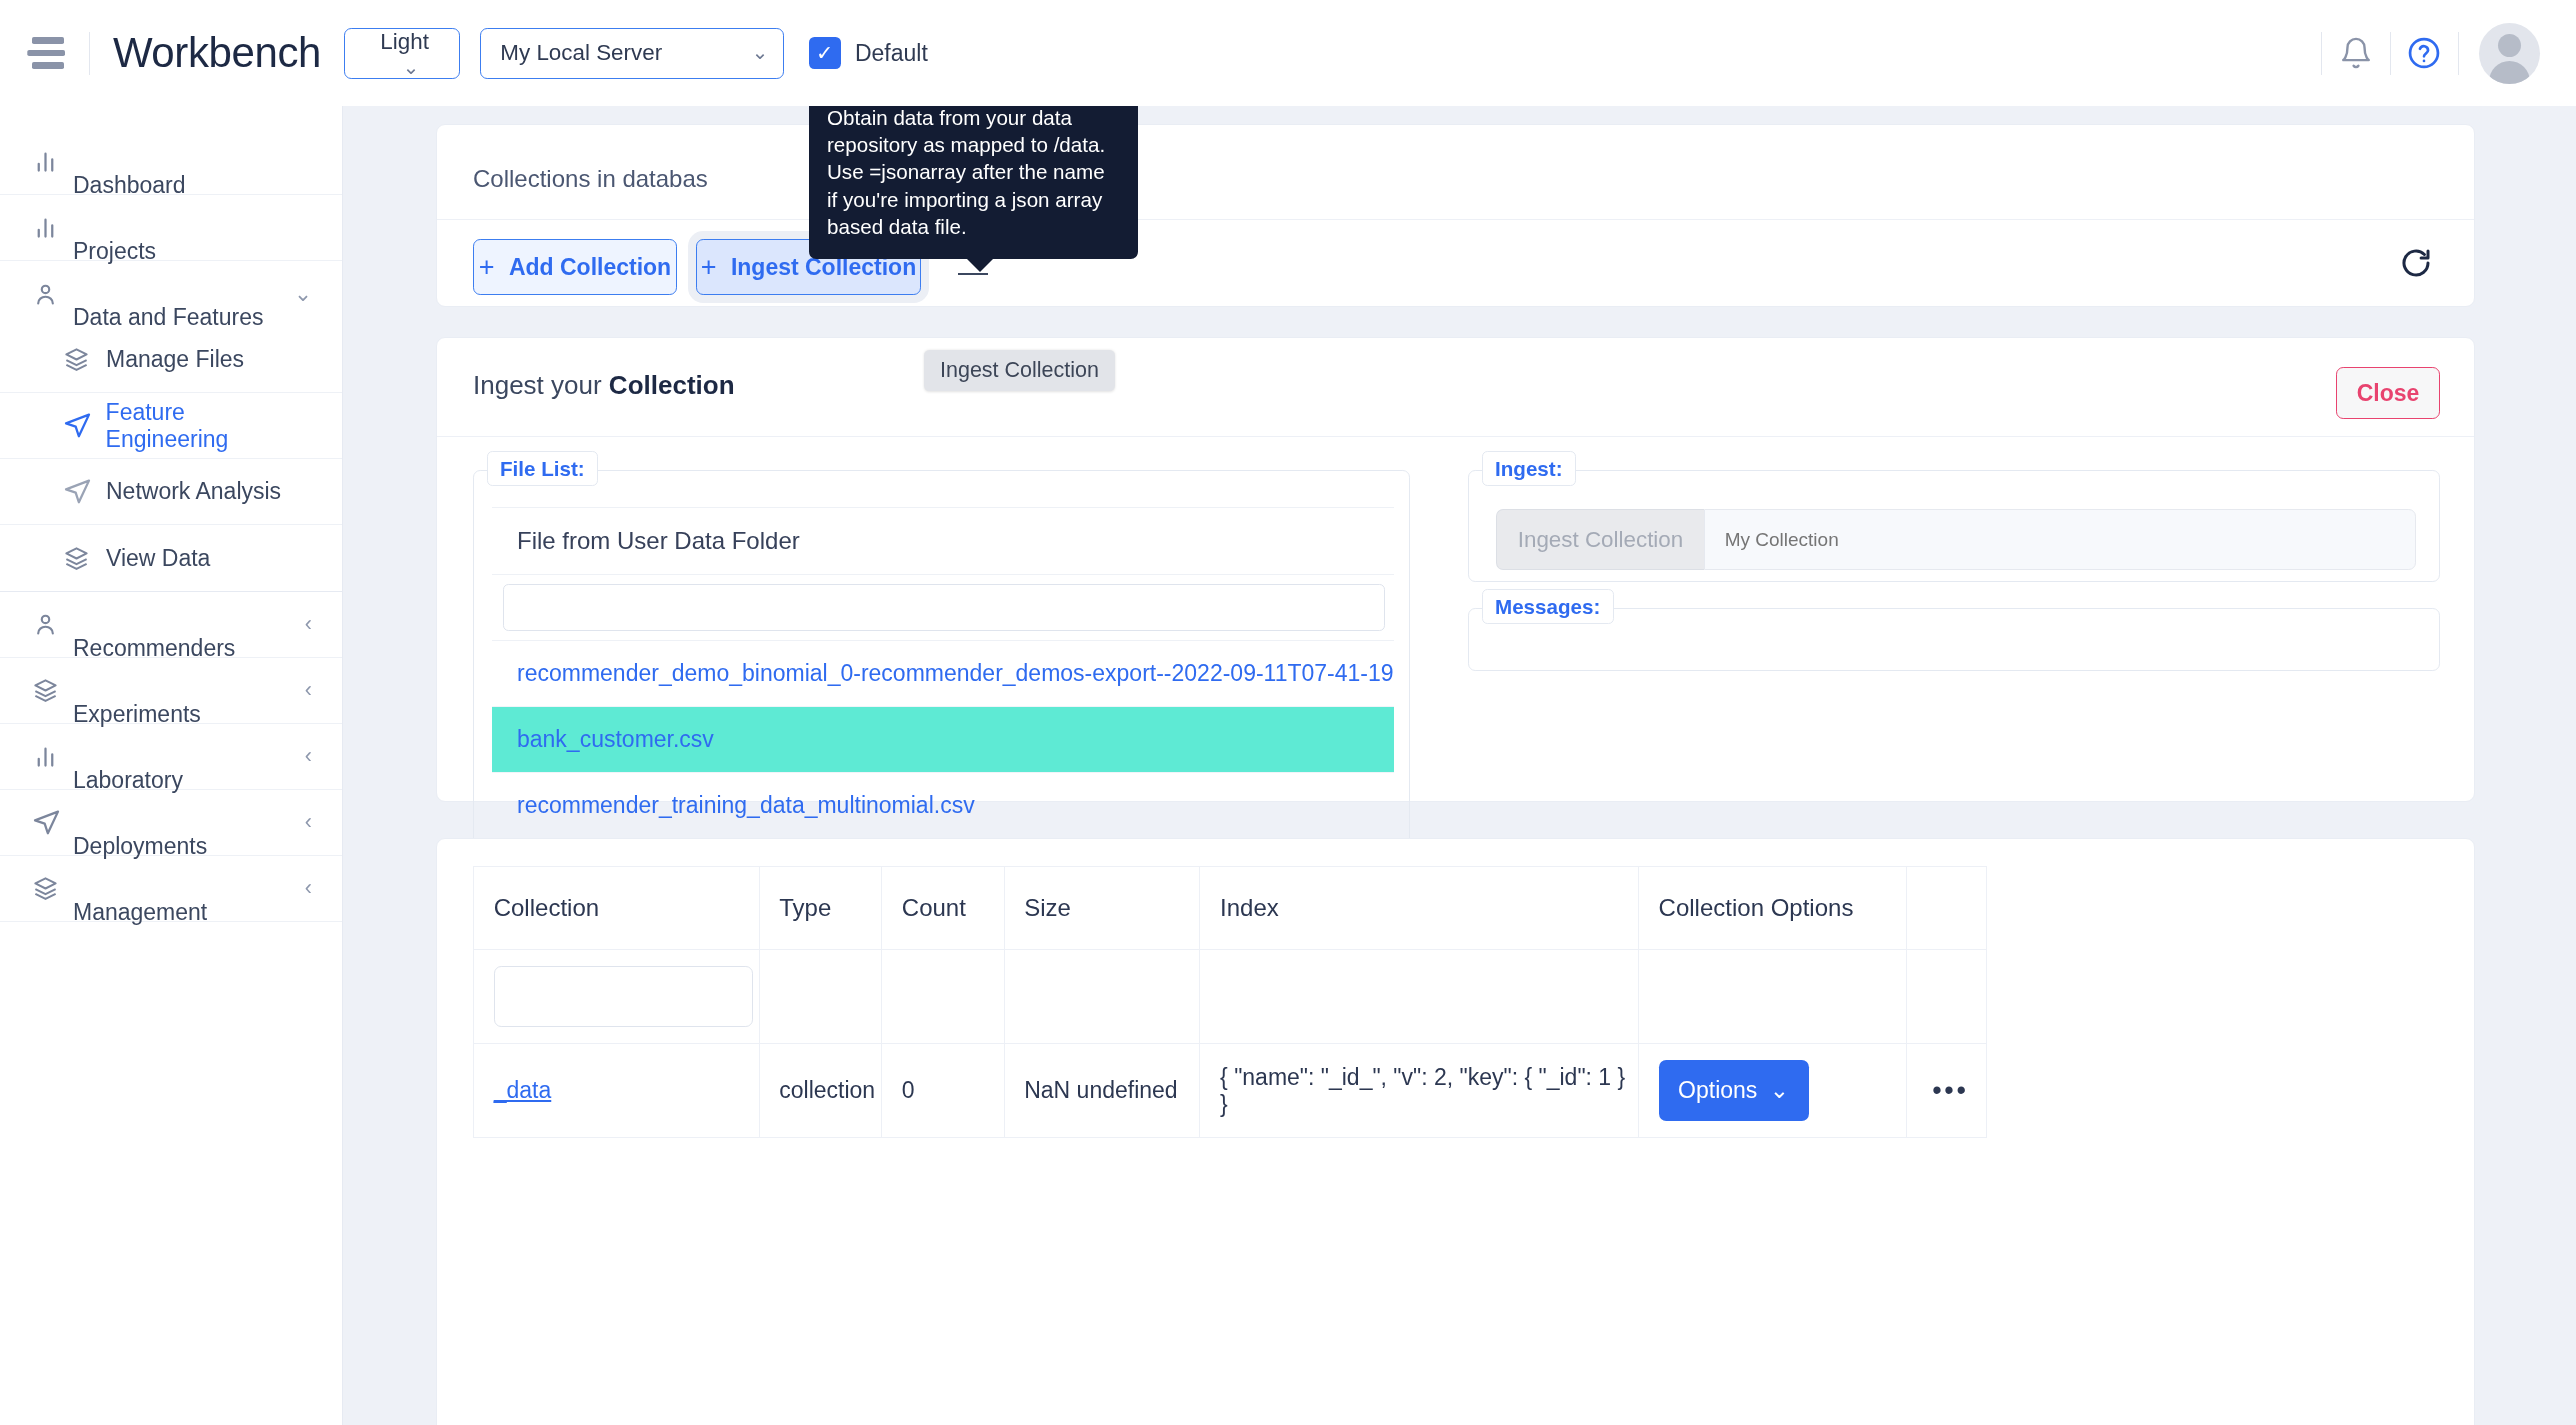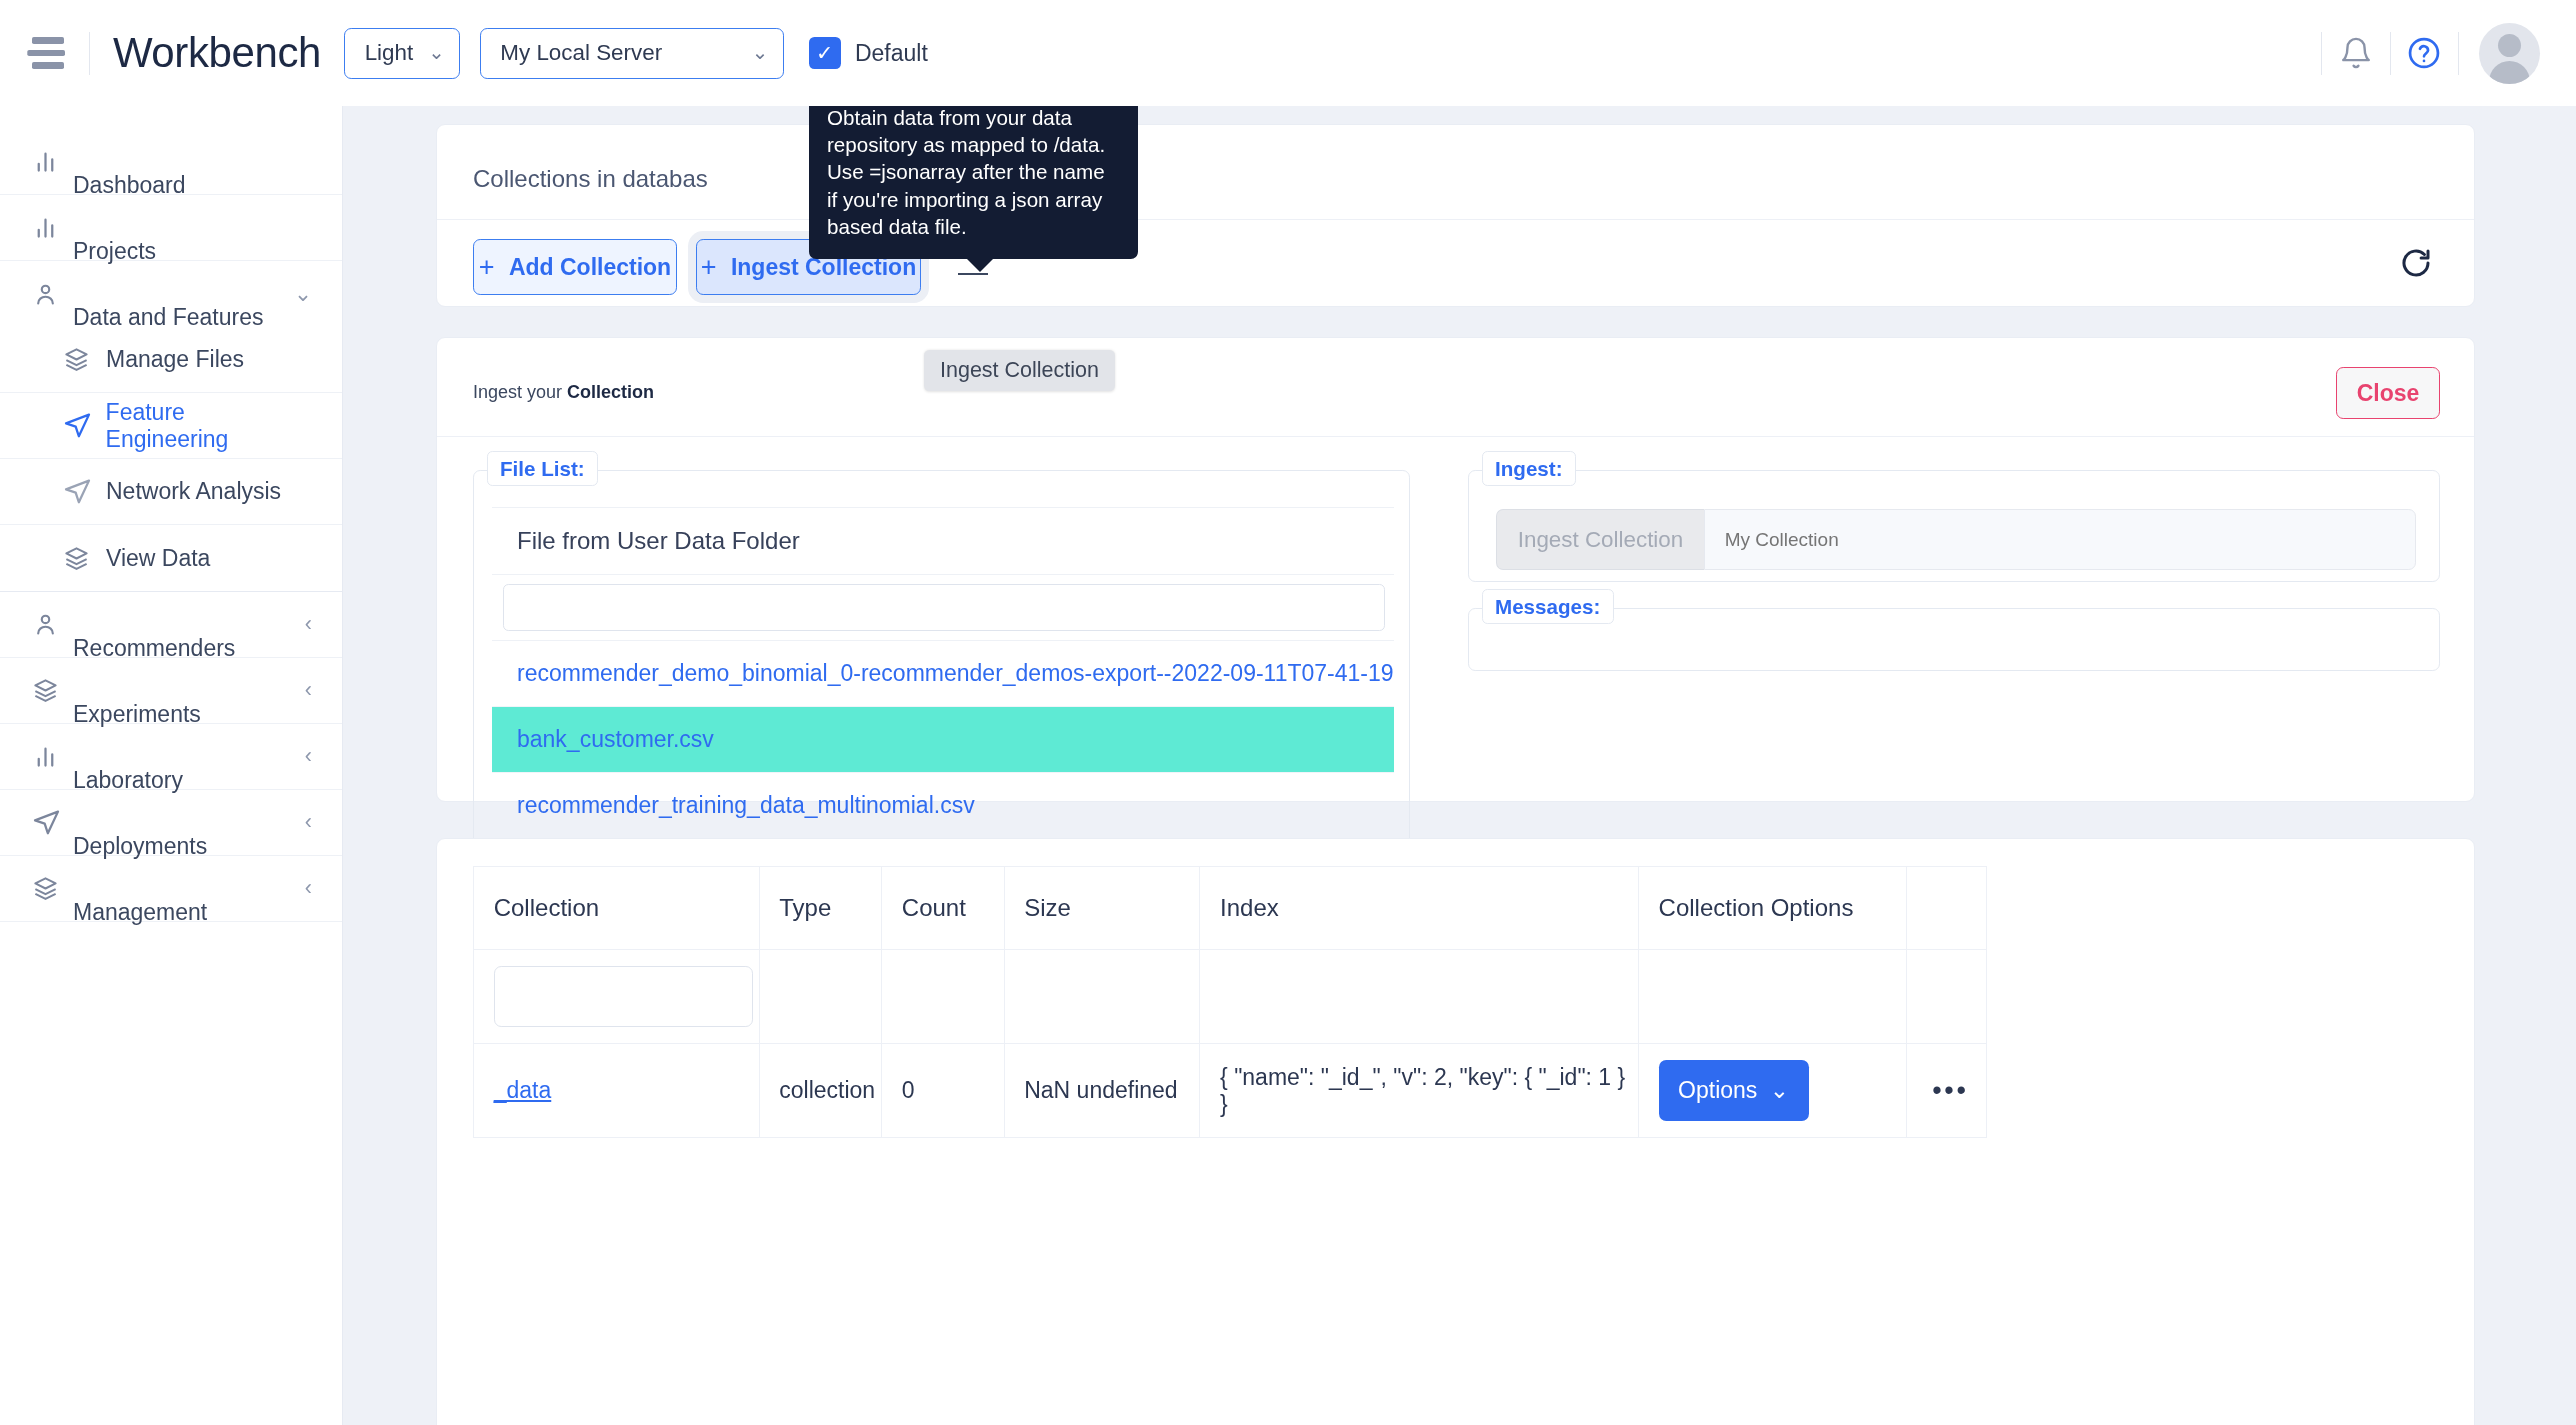--- a/index.html
+++ b/index.html
@@ -29,21 +29,21 @@
   .vsep{ width:0.9px; height:43px; background:#e3e7ef; margin:0 23px;}
   .brand{ font-size:42px; font-weight:400; color:#1d2944; letter-spacing:-0.4px;
     margin-right:23px; white-space:nowrap;}
 
   .select{
     height:51px; border:1.3px solid #3c7df0; border-radius:7.2px;
     background:#fff; display:flex; align-items:center; justify-content:space-between;
     padding:0 14.3px 0 19.7px; font-size:22.4px; color:#2f3a52; cursor:pointer;
   }
   .select .chev{ color:#6d7892; font-size:19.7px; margin-left:12.5px; line-height:1;}
-  .sel-theme{ width:116px; margin-right:19.7px;}
+  .sel-theme{ width:116px; margin-right:19.7px;flex-direction:column;}
   .sel-server{ width:304px; margin-right:25px;}
 
   .chk-wrap{ display:flex; align-items:center; gap:14.3px;}
   .chk{ width:32px; height:32px; border-radius:5.4px; background:#2f6bf0;
     display:flex; align-items:center; justify-content:center; color:#fff;
     font-size:20.6px; cursor:pointer; line-height:1;}
   .chk-label{ font-size:23px; color:#2f3a52;}
 
   .topright{ margin-left:auto; display:flex; align-items:center; }
   .ico-btn{ width:68px; height:68px; display:flex; align-items:center;
@@ -118,21 +118,21 @@
     border-top:14.3px solid #131c33;
   }
   #ingest-title-tip{
     position:absolute; left:487px; top:225px; background:#e2e4e9; color:#3c4557;
     border-radius:5.4px; padding:8px 16px; font-size:21.5px; z-index:80;
     box-shadow:0 0.9px 2.7px rgba(0,0,0,.12);
   }
 
   
   #ingest-card{ left:93px; top:231px; width:2039px; height:465px; }
-  .panel-title{ position:absolute; left:36px; top:44px; font-size:18px; color:#3b475f;text-align:right;}
+  .panel-title{ position:absolute; left:36px; top:32px; font-size:26px; color:#3b475f;text-align:right;}
   .panel-title b{ color:#1d2944; }
   #close-btn{
     position:absolute; right:34px; top:29px; width:104px; height:52px;
     border:1.3px solid #e8436f; border-radius:7.2px; background:#f7f7f8;
     color:#e8436f; font-size:23px; font-weight:bold;
     display:flex;align-items:center;justify-content:center; cursor:pointer;
   }
   .panel-divider{ position:absolute; left:0; top:98px; width:100%; height:0.9px;
     background:#edf0f6;}
 

